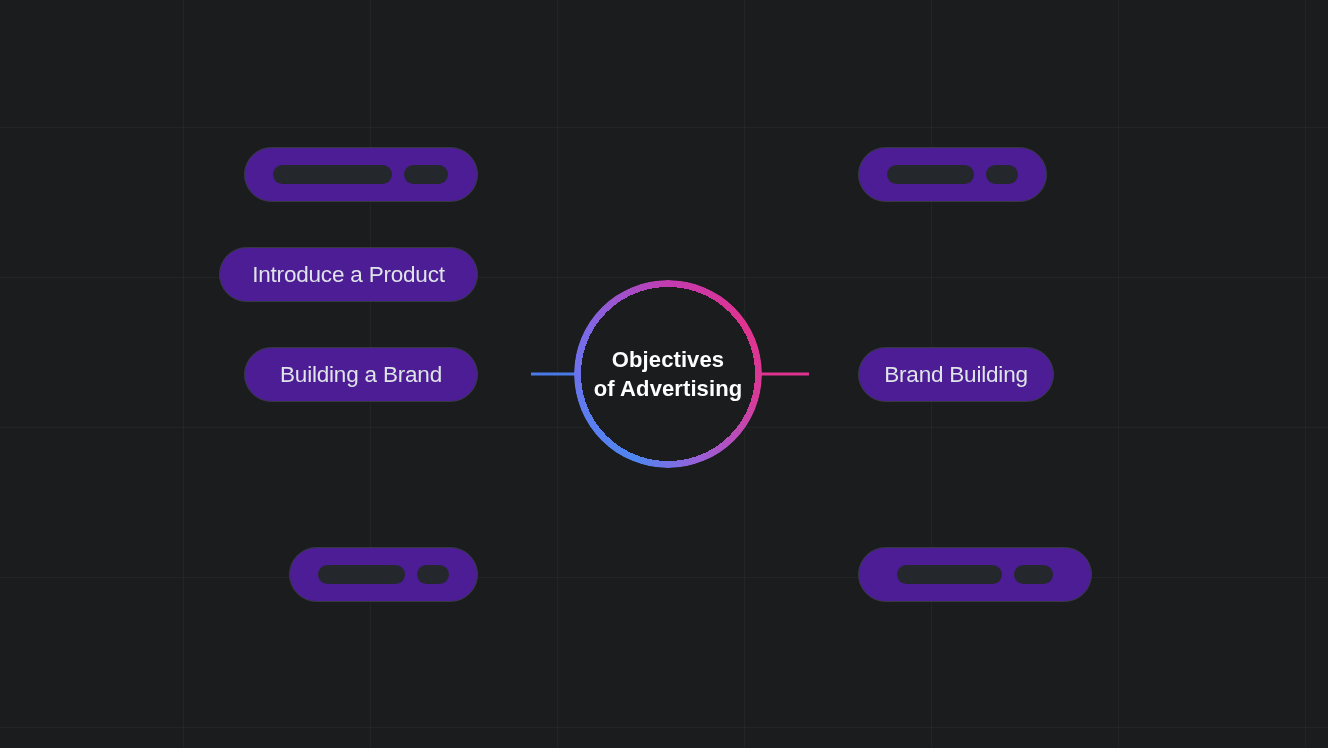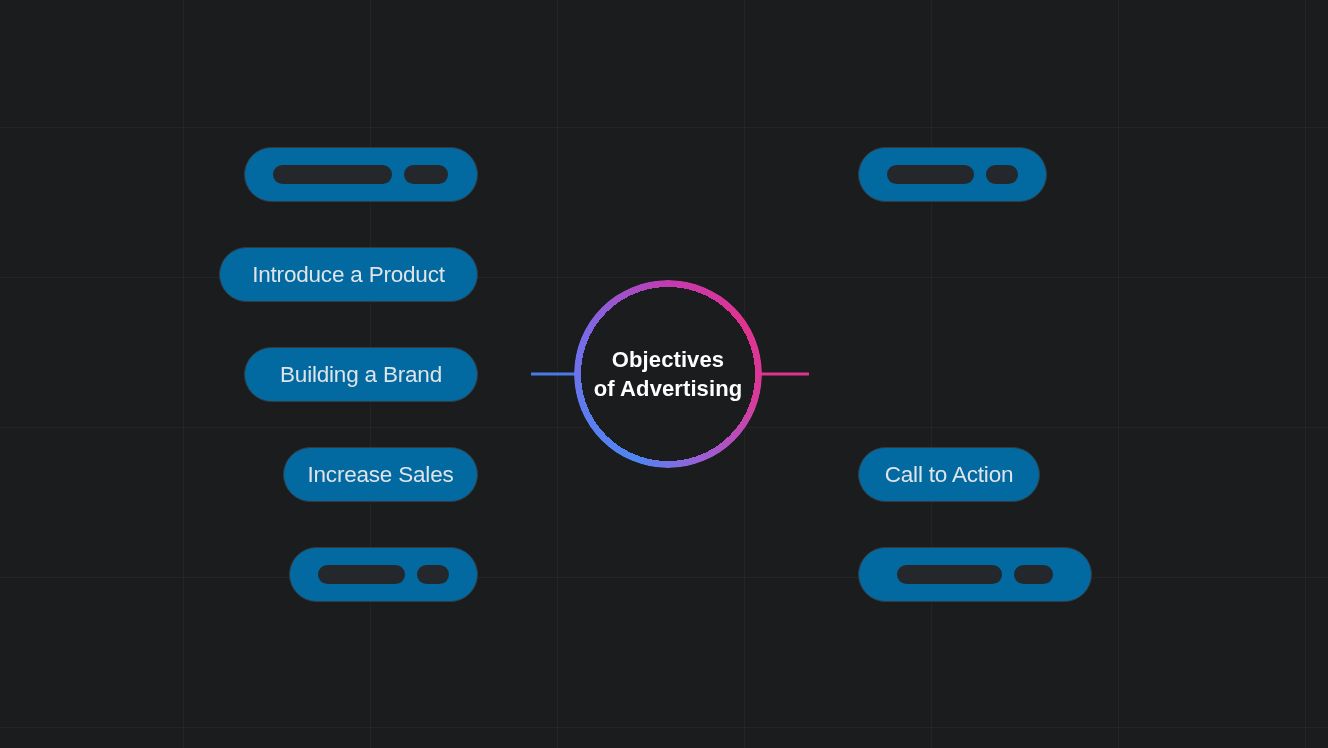--- a/index.html
+++ b/index.html
@@ -57,21 +57,21 @@
     line-height:1.33;
     letter-spacing:.1px;
     white-space:pre-line;
   }
   
   .node {
     position:absolute;
     height:55px;
     border:1.6px solid #353a3f;
     border-radius:28px;
-    background:#0369a1;
+    background:#4c1d95;
     display:flex; align-items:center; justify-content:center;
     padding:0 22px;
     z-index:2;
   }
   .node-label {
     color:#dfe4e8;
     font-size:22.5px;
     font-weight:400;
     letter-spacing:-.2px;
     white-space:nowrap;
@@ -143,38 +143,35 @@
   </div>
 
   <div class="node" style="left:219px; top:247px; width:259px;">
     <span class="node-label">Introduce a Product</span>
   </div>
 
   <div class="node" style="left:244px; top:347px; width:234px;">
     <span class="node-label">Building a Brand</span>
   </div>
 
-  <div class="node" style="left:283px; top:447px; width:195px;">
-    <span class="node-label">Increase Sales</span>
-  </div>
 
   <div class="node skeleton" style="left:289px; top:547px; width:189px;">
     <span class="bar long"></span>
     <span class="bar short"></span>
   </div>
 
   <div class="node skeleton" style="left:858px; top:147px; width:189px;">
     <span class="bar long"></span>
     <span class="bar short"></span>
   </div>
 
 
+  <div class="node" style="left:858px; top:347px; width:196px;">
+    <span class="node-label">Brand Building</span>
+  </div>
 
-  <div class="node" style="left:858px; top:447px; width:182px;">
-    <span class="node-label">Call to Action</span>
-  </div>
 
   <div class="node skeleton" style="left:858px; top:547px; width:234px; padding:0 38px;">
     <span class="bar long"></span>
     <span class="bar short"></span>
   </div>
 
 </div>
 
 </body></html>

